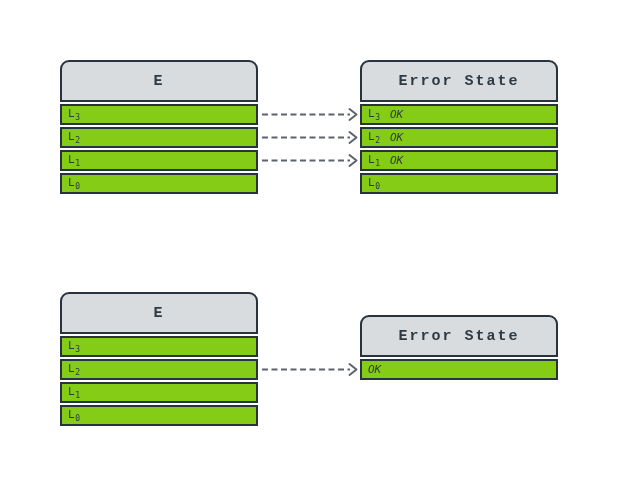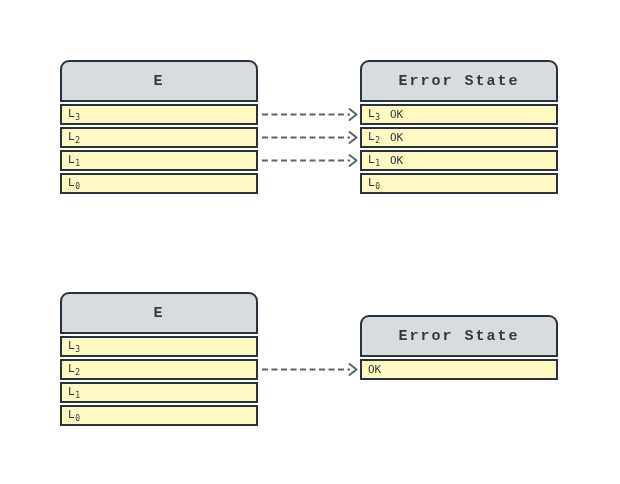--- a/index.html
+++ b/index.html
@@ -27,37 +27,37 @@
     font-family:"Liberation Mono",monospace;
     font-weight:bold;
     font-size:15px;
     letter-spacing:2px;
     color:var(--text);
   }
   .tbl-row{
     box-sizing:border-box;
     height:21px;
     margin-top:2px;
-    background:#fef9c3;
+    background:#84cc16;
     border:2px solid var(--border);
     display:flex;align-items:center;
     padding:0 6px;
     font-family:"DejaVu Sans Mono",monospace;
     font-size:11px;
     color:var(--text);
     white-space:nowrap;
   }
   .tbl-row .lbl{display:inline-block;}
   .tbl-row sub{
     font-size:8px;
     line-height:1;
     vertical-align:-3px;
     margin-left:0.5px;
   }
-  .tbl-row .val{margin-left:10px;}
+  .tbl-row .val{margin-left:10px;font-style:italic;}
   .tbl-row .val-solo{margin-left:0;}
   
   .tbl-e-top{left:60px;top:60px;}
   .tbl-err-top{left:360px;top:60px;}
   .tbl-e-bottom{left:60px;top:292px;}
   .tbl-err-bottom{left:360px;top:315px;}
   
   .arrows{
     position:absolute;left:0;top:0;
     width:620px;height:484px;

